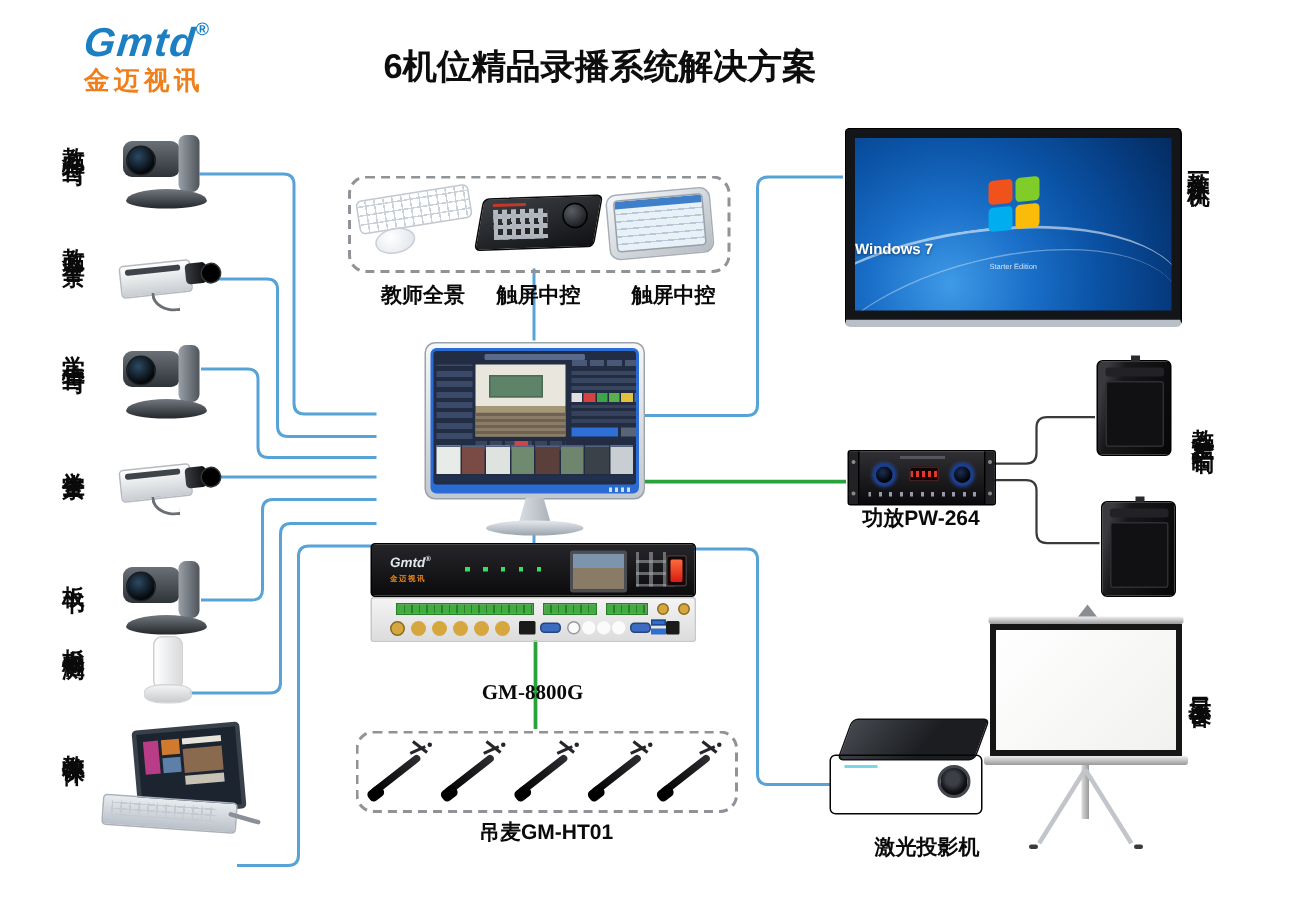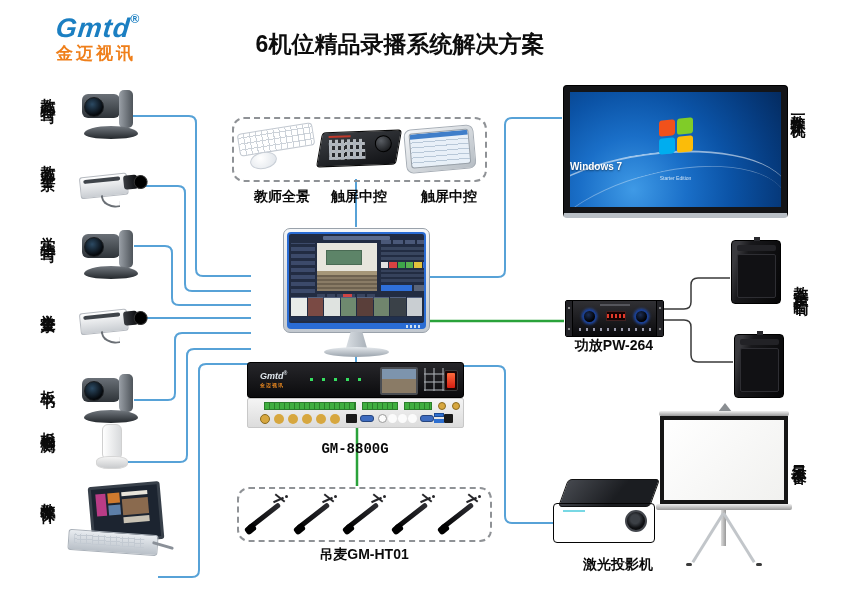--- a/index.html
+++ b/index.html
@@ -333,21 +333,21 @@
     <div class="hr-bnc"></div>
     <div class="hr-sq1"></div>
     <div class="hr-vga" style="left:112px;"></div>
     <div class="hr-din"></div>
     <div class="hr-vga" style="left:172px;"></div>
     <div class="hr-rj"></div>
     <div class="hr-usb" style="left:208px;left:186px;"></div>
     <div class="hr-ant" style="left:190px;"></div>
     <div class="hr-ant" style="left:204px;"></div>
   </div>
-  <div class="lbl" style="left:255px;top:441px;width:200px;font-family:Liberation Mono, monospace;">GM-8800G</div>
+  <div class="lbl" style="left:255px;top:455px;width:200px;font-family:Liberation Serif, serif;">GM-8800G</div>
 
   <div class="dashed" style="left:237px;top:487px;width:251px;height:51px;"></div>
   <div class="mic" style="left:245px;top:490px;z-index:2;">
       <div class="rod"></div>
       <div class="cap"></div>
       <div class="forkA"></div>
       <div class="forkB"></div>
       <div class="tip"></div>
     </div>
   <div class="mic" style="left:294px;top:490px;z-index:2;">

